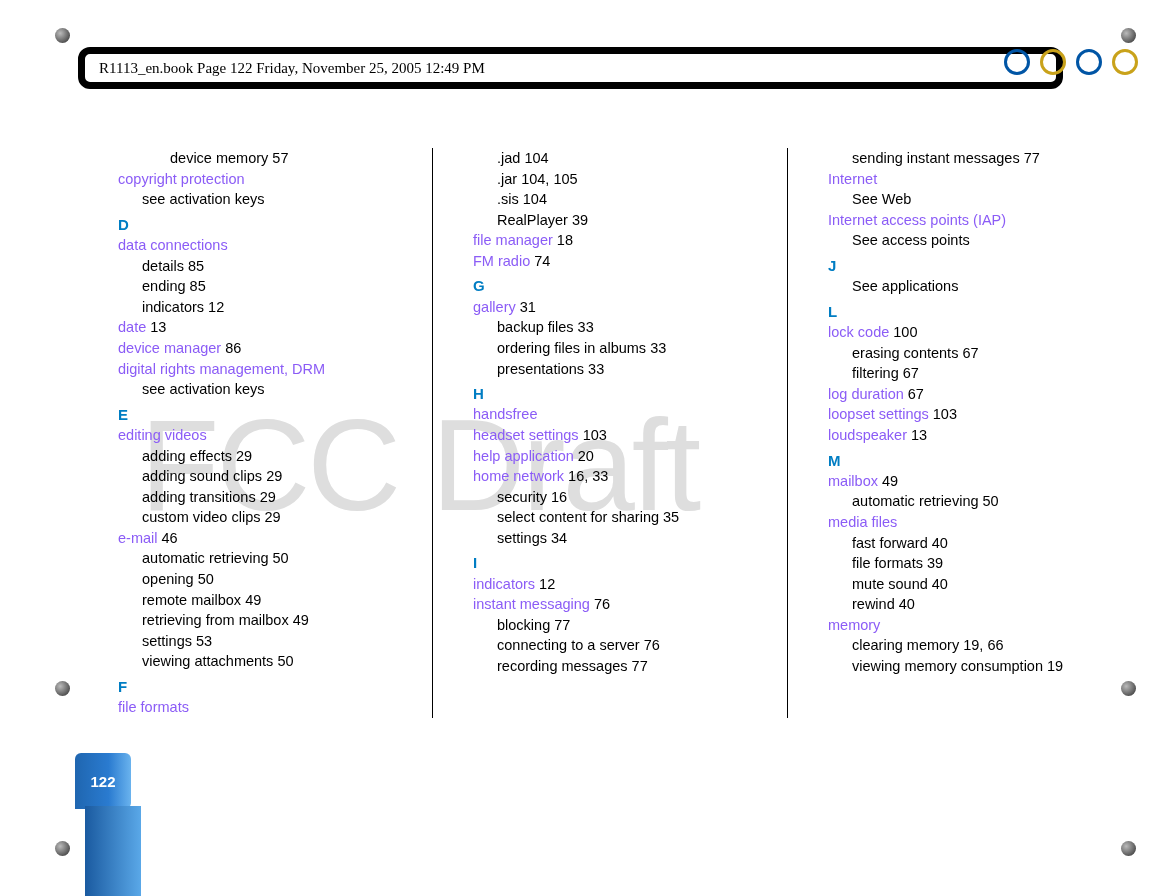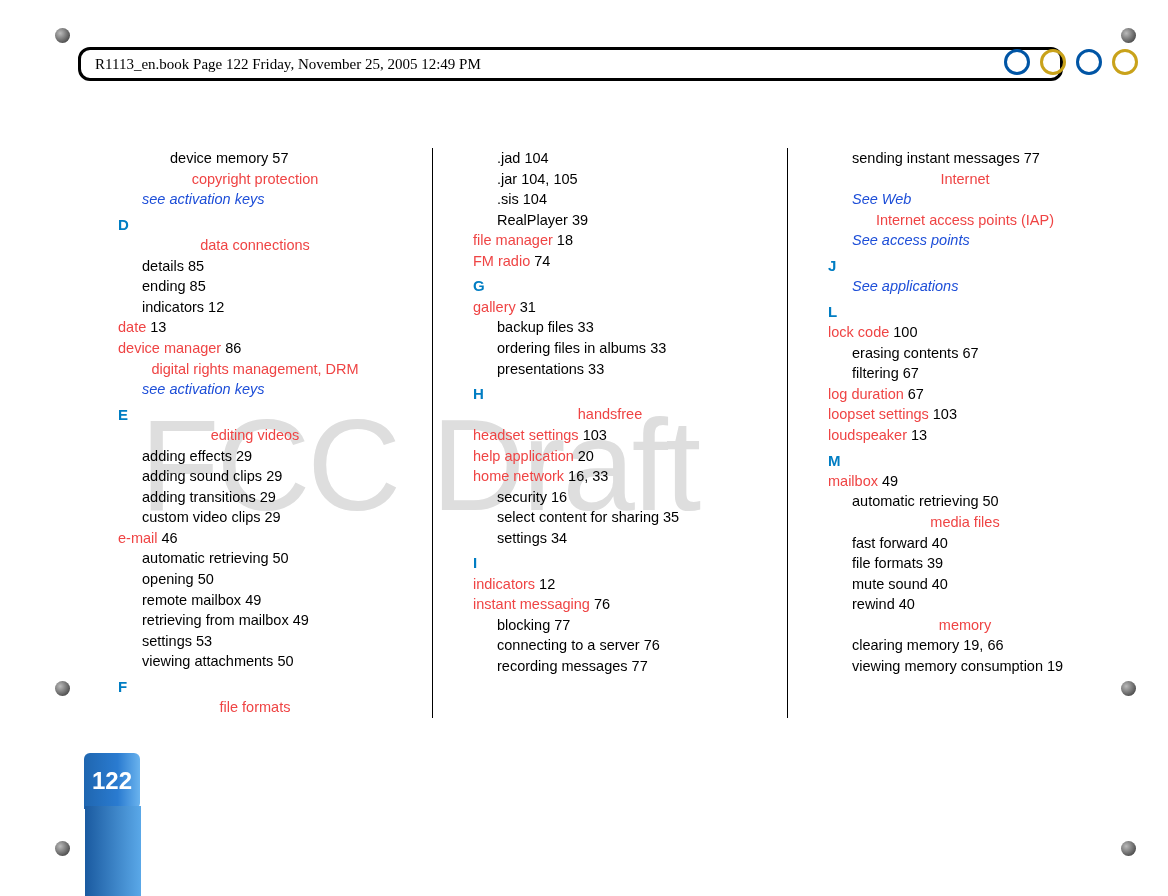--- a/index.html
+++ b/index.html
@@ -28,21 +28,21 @@
     width: 15px; height: 15px; border-radius: 50%;
     background: radial-gradient(circle at 35% 35%, #bbb 0%, #555 70%, #222 100%);
     position: absolute;
   }
   .header-bar {
     position: absolute;
     left: 78px;
     top: 47px;
     right: 105px;
     height: 28px;
-    border: 3px solid #000000;
+    border: 7px solid #000000;
     border-radius: 12px;
     display: flex;
     align-items: center;
     padding: 0 14px;
     z-index: 2;
     background: #fff;
   }
   .header-text {
     font-family: "Times New Roman", Times, serif;
     font-size: 15px;
@@ -82,53 +82,51 @@
     flex: 1;
     padding: 0 6px;
     min-width: 0;
   }
   .col-sep {
     width: 1px;
     background: #000;
     margin: 0 0;
   }
   .entry-heading {
-    color: #ef4444;
+    color: #8b5cf6;
     font-weight: 400;
-    text-align: center;
   }
   .section-letter {
     color: #007dc3;
     font-weight: 700;
     font-size: 15px;
     margin-top: 4px;
   }
   .sub {
     padding-left: 24px;
     color: #000;
   }
   .sub-extra {
     padding-left: 52px;
   }
   .see-italic {
-    font-style: italic;
-    color: #1d4ed8;
+    color: #000000;
     margin-top: 10px;
   }
   .pagenum-tab {
     position: absolute;
-    left: 84px;
+    left: 75px;
     bottom: 87px;
     width: 56px;
     height: 56px;
     background: linear-gradient(to right, #1f66b0, #2a7bd0 60%, #6ab3ee);
     border-radius: 6px 6px 6px 0;
     color: #fff;
     font-weight: 700;
-    font-size: 24px;
+    font-size: 15px;
     display: flex;
     align-items: center;
     justify-content: center;
     z-index: 2;
   }
   .side-gradient {
     position: absolute;
     left: 85px;
     bottom: 0;
     width: 56px;

